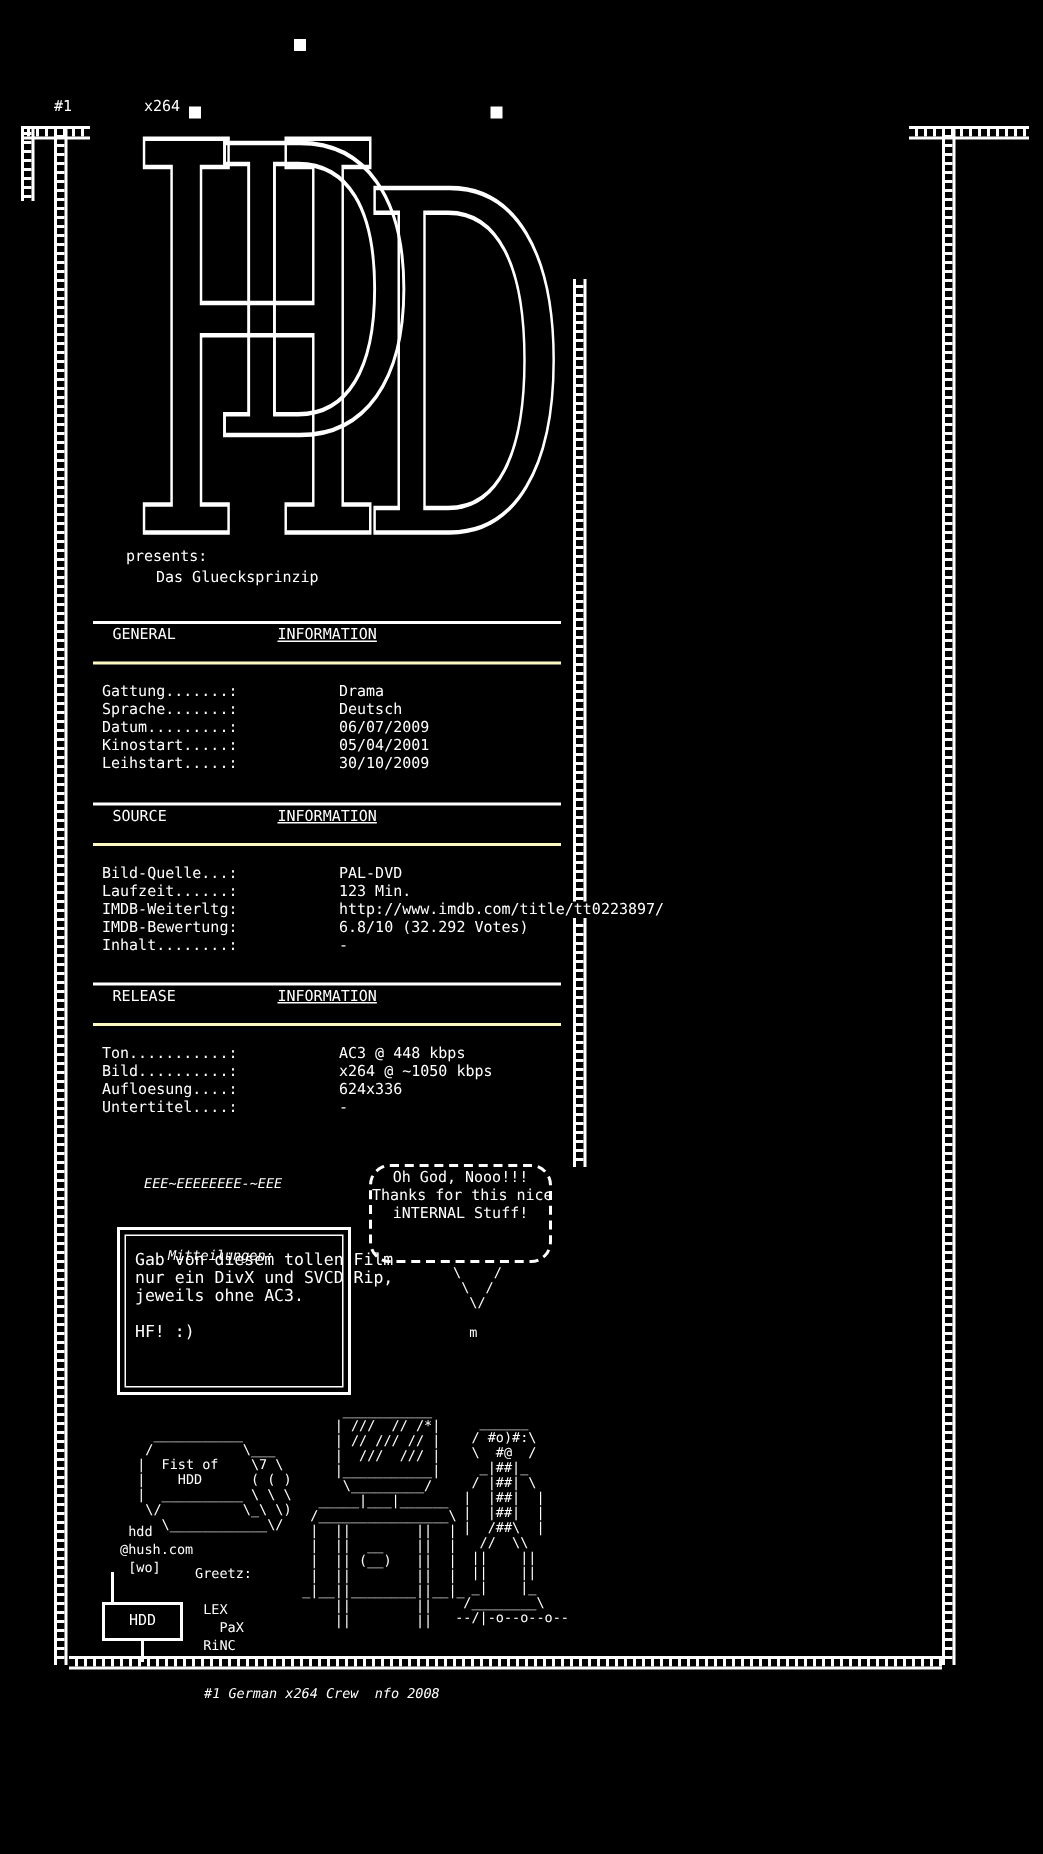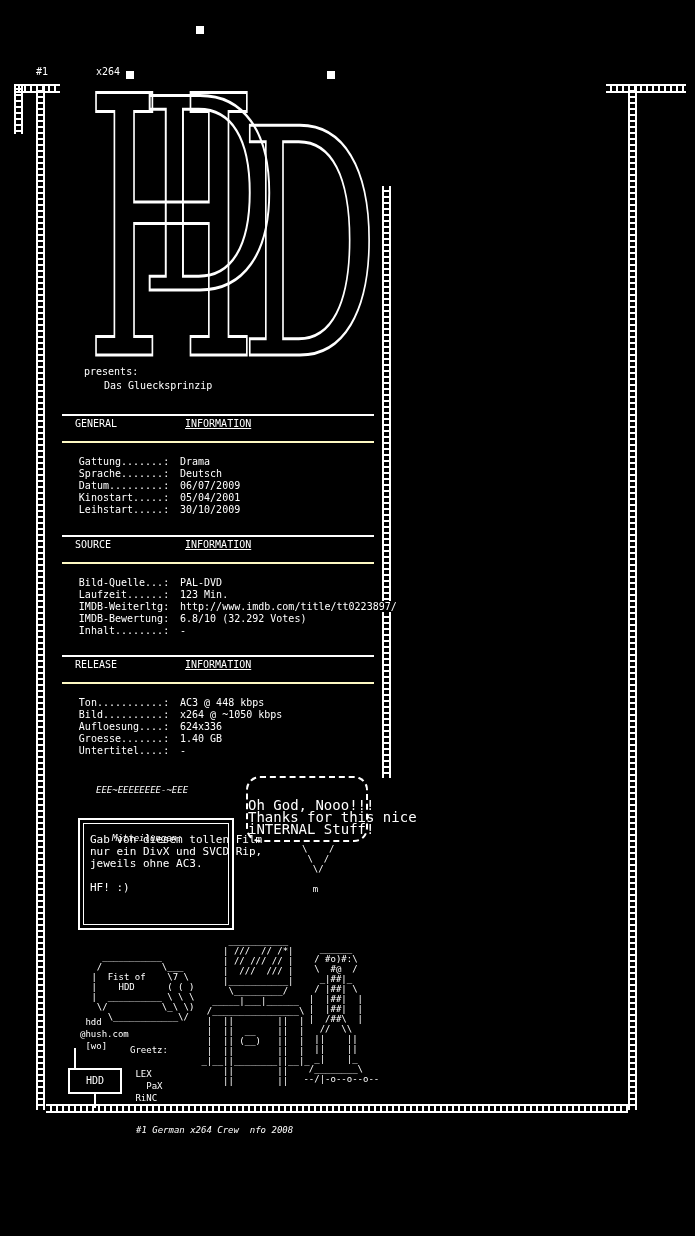--- a/index.html
+++ b/index.html
@@ -35,34 +35,34 @@
   .sec-header {
     position:relative; height:29px; line-height:15px; font-size:10px;
     box-sizing:border-box;
     border-top:2px solid #fff; border-bottom:2px solid #fef9c3;
   }
   .sec-name { position:absolute; left:13px; }
   .sec-info { position:absolute; left:123px;text-decoration:underline; }
   .info-rows { margin-top:13px; font-size:10px; line-height:12px; }
   .info-row  { white-space:pre; }
   .info-row.gap { margin-top:12px; }
-  .row-label { display:inline-block; width:112px; padding-left:6px; background:#000;text-align:center; }
-  .row-value { background:#000; white-space:pre; }
+  .row-label { display:inline-block; width:112px; padding-left:6px; background:#000; }
+  .row-value { background:#000; white-space:pre;margin-left:46px; }
 
   .msg-box {
     box-sizing:border-box; border:2px solid #fff;
     outline:1px solid #fff; outline-offset:-6px;
   }
   .msg-box pre { margin:14px 0 0 10px; font-size:11px; line-height:12px; }
 
   .bubble {
     box-sizing:border-box; border:2px dashed #fff; border-radius:14px;
     text-align:center;
   }
-  .bubble pre { margin:21px 0 0 0; font-size:14px; line-height:12px; }
+  .bubble pre { margin:2px 0 0 0; font-size:10px; line-height:12px; }
 
   .radio-box {
     box-sizing:border-box; border:2px solid #fff;
     text-align:center; font-size:10px; line-height:21px;
   }
   .pole { background:#fff; }
 </style>
 </head>
 <body>
 
@@ -122,21 +122,20 @@
 
   <div class="abs section" style="left:62px;top:655px">
     <div class="sec-header">
       <span class="sec-name">RELEASE</span>
       <span class="sec-info">INFORMATION</span>
     </div>
     <div class="info-rows">
         <div class="info-row"><span class="row-label">Ton...........:</span><span class="row-value">AC3 @ 448 kbps</span></div>
         <div class="info-row"><span class="row-label">Bild..........:</span><span class="row-value">x264 @ ~1050 kbps</span></div>
         <div class="info-row"><span class="row-label">Aufloesung....:</span><span class="row-value">624x336</span></div>
-        <div class="info-row"><span class="row-label">Groesse.......:</span><span class="row-value">1.40 GB</span></div>
         <div class="info-row"><span class="row-label">Untertitel....:</span><span class="row-value">-</span></div>
       </div>
   </div>
 
   <div class="abs t9" style="left:96px;top:784px">EEE~EEEEEEEE-~EEE</div>
   <div class="abs t9" style="left:112px;top:832px">Mitteilungen:</div>
   <div class="abs msg-box" style="left:78px;top:818px;width:156px;height:112px">
     <pre>Gab von diesem tollen Film
 nur ein DivX und SVCD Rip,
 jeweils ohne AC3.

